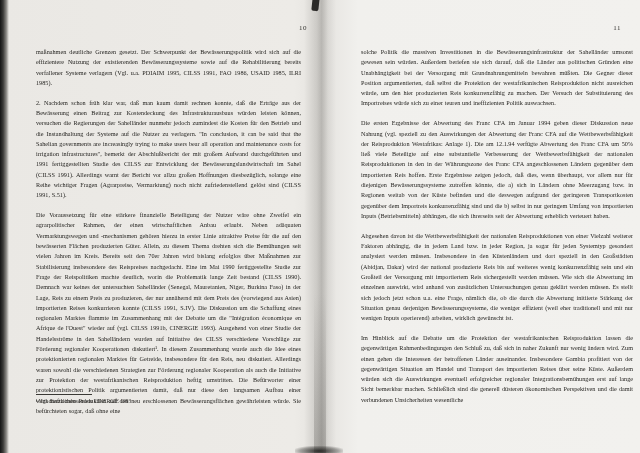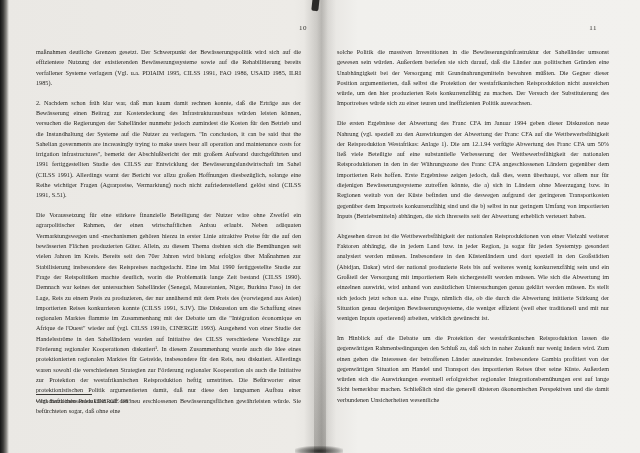--- a/index.html
+++ b/index.html
@@ -54,21 +54,21 @@
     position: absolute;
     left: 295px; top: 446px;
     width: 48px; height: 10px;
     background: radial-gradient(ellipse at center, rgba(25,24,22,0.85) 0%, rgba(25,24,22,0.35) 55%, rgba(25,24,22,0) 80%);
   }
   .page {
     position: absolute;
     top: 47px;
   }
   .page-left  { left: 36px;  width: 265px; }
-  .page-right { left: 337px; width: 272px; }
+  .page-right { left: 361px; width: 272px; }
   .page-number {
     position: absolute;
     top: -23px;
     font-size: 7px;
     letter-spacing: 0.5px;
     color: #33322f;
   }
   .page-left  .page-number { right: -6px; }
   .page-right .page-number { right: 12px; }
   .body p {

